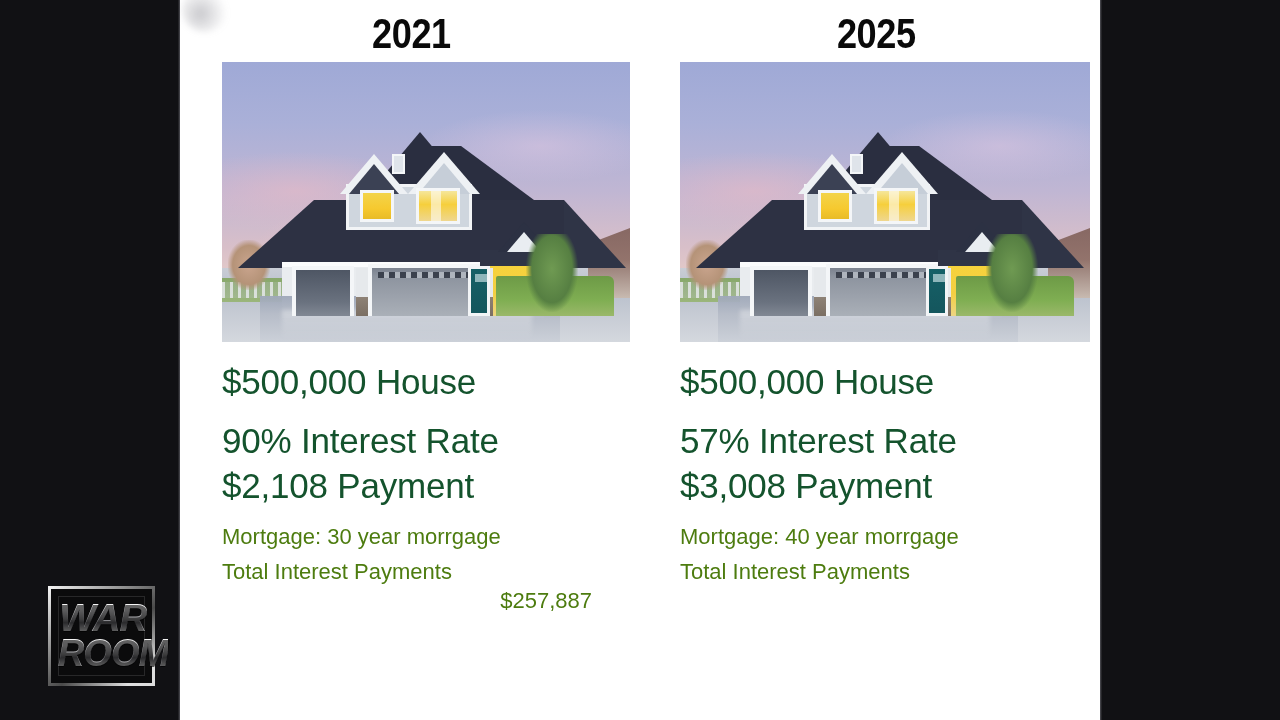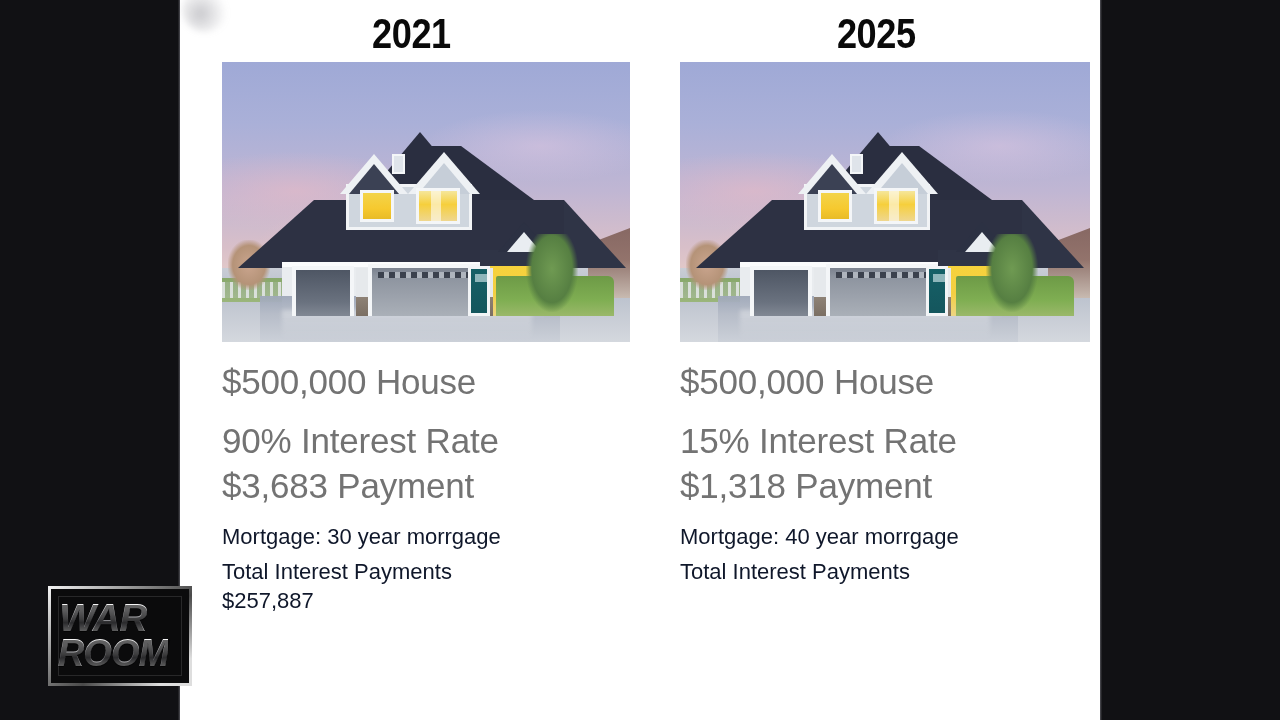--- a/index.html
+++ b/index.html
@@ -398,46 +398,46 @@
     width: 74px; height: 16px;
     background: repeating-linear-gradient(to right, rgba(230,232,236,0.85) 0 3px, rgba(190,196,205,0.25) 3px 8px);
   }
 
   
   .lines { padding-top: 16px; }
   .big {
     margin: 0 0 6px 0;
     font-size: 35px;
     line-height: 1.0;
-    color: #737373;
+    color: #14532d;
     font-weight: 400;
     letter-spacing: -0.2px;
     white-space: nowrap;
   }
   .big.house  { margin-bottom: 24px; padding-top: 6px; }
   .big.rate   { margin-bottom: 10px; }
   .big.pay    { margin-bottom: 22px; }
   .small {
     margin: 0 0 12px 0;
     font-size: 22px;
     line-height: 1.05;
-    color: #0f172a;
+    color: #4d7c0f;
     font-weight: 400;
     white-space: nowrap;
   }
   .small.total { margin-bottom: 6px; }
-  .small.amount-center { text-align: left; padding-right: 38px; }
+  .small.amount-center { text-align: right; padding-right: 38px; }
   .small.amount-left   { text-align: left; }
 
   
   .logo {
     position: absolute;
     left: 48px;
     top: 586px;
-    width: 144px;
+    width: 107px;
     height: 100px;
     z-index: 9;
   }
   .logo-frame {
     position: absolute;
     inset: 0;
     border: 3px solid transparent;
     border-image: linear-gradient(140deg, #f2f2f2, #8e8e8e 35%, #4a4a4a 58%, #dedede 88%) 1;
     background: #0b0b0c;
   }
@@ -522,21 +522,21 @@
           <div class="pillar-b"></div>
           <div class="door"></div>
           <div class="shrub"></div>
           <div class="lawn-r"></div>
           <div class="tree-r"></div>
         </div>
 
         <div class="lines">
           <p class="big house">$500,000 House</p>
           <p class="big rate">90% Interest Rate</p>
-          <p class="big pay">$3,683 Payment</p>
+          <p class="big pay">$2,108 Payment</p>
           <p class="small">Mortgage: 30 year morrgage</p>
           <p class="small total">Total Interest Payments</p>
           <p class="small amount-center">$257,887</p>
         </div>
       </div>
 
       <div class="col col-right">
         <div class="year">2025</div>
 
         <div class="photo">
@@ -571,22 +571,22 @@
           <div class="pillar-a"></div>
           <div class="pillar-b"></div>
           <div class="door"></div>
           <div class="shrub"></div>
           <div class="lawn-r"></div>
           <div class="tree-r"></div>
         </div>
 
         <div class="lines">
           <p class="big house">$500,000 House</p>
-          <p class="big rate">15% Interest Rate</p>
-          <p class="big pay">$1,318 Payment</p>
+          <p class="big rate">57% Interest Rate</p>
+          <p class="big pay">$3,008 Payment</p>
           <p class="small">Mortgage: 40 year morrgage</p>
           <p class="small total">Total Interest Payments</p>
         </div>
       </div>
 
     </div>
   </div>
 
   <div class="logo">
     <div class="logo-frame"></div>

